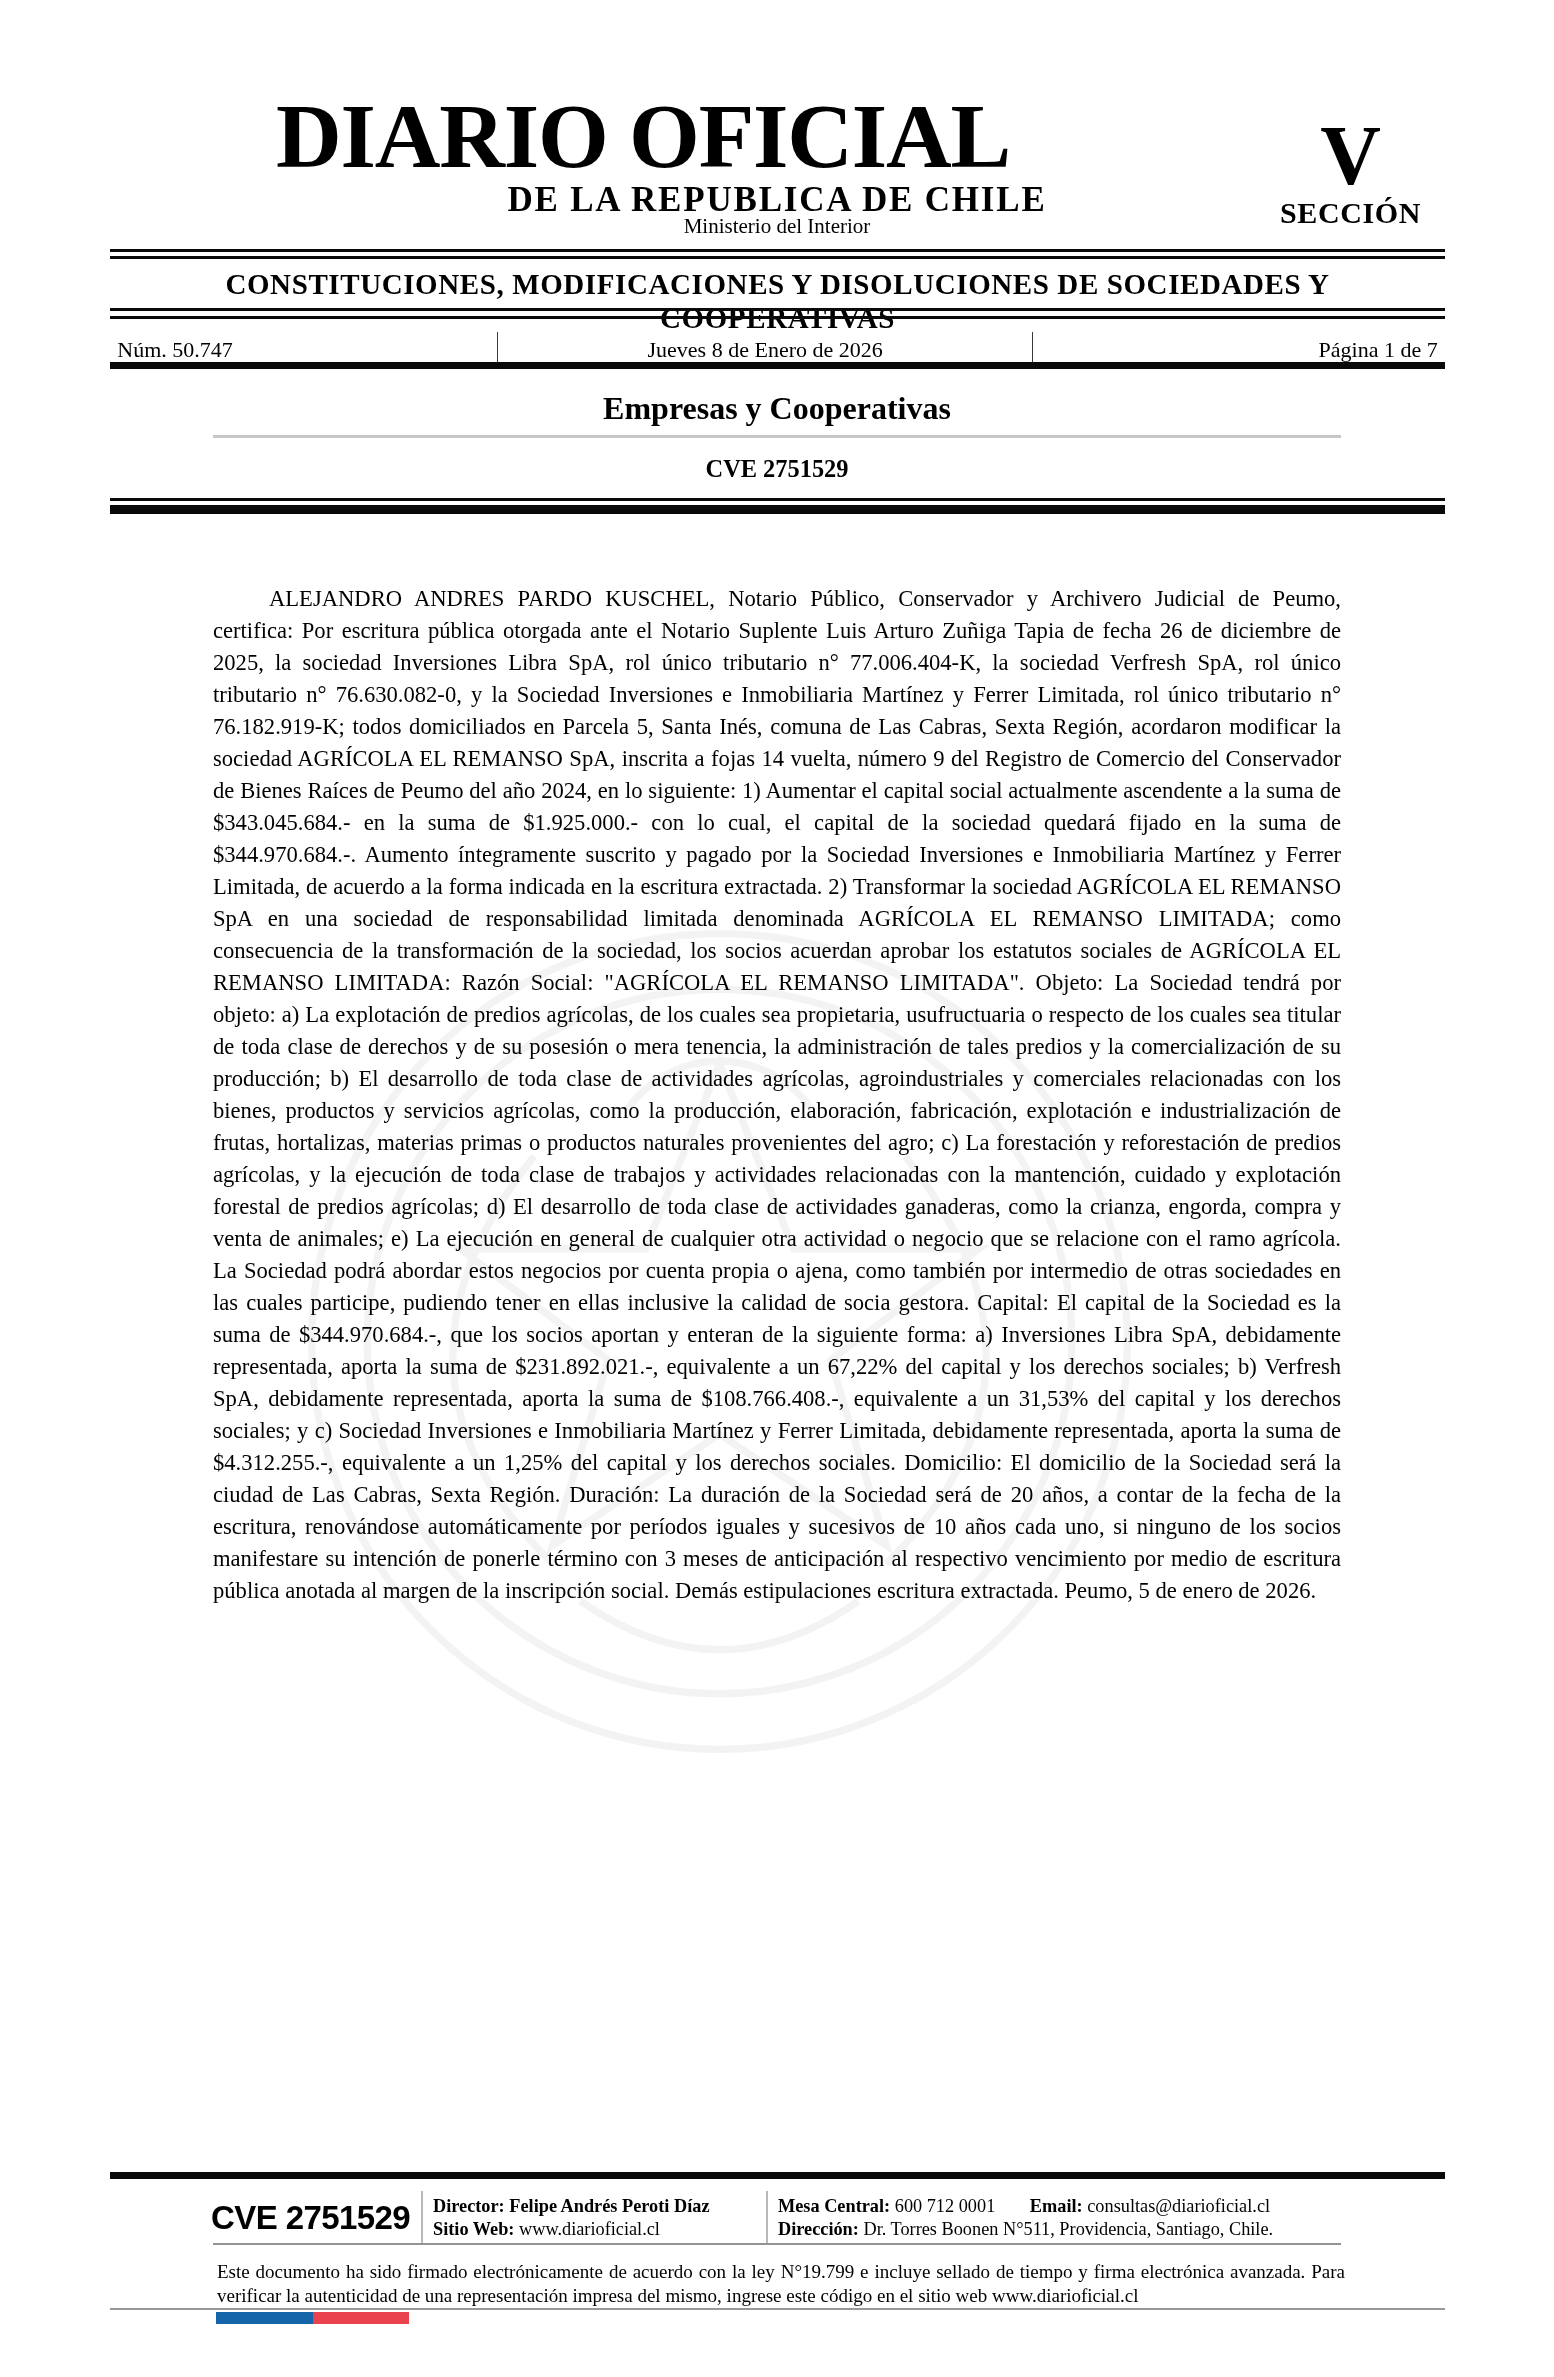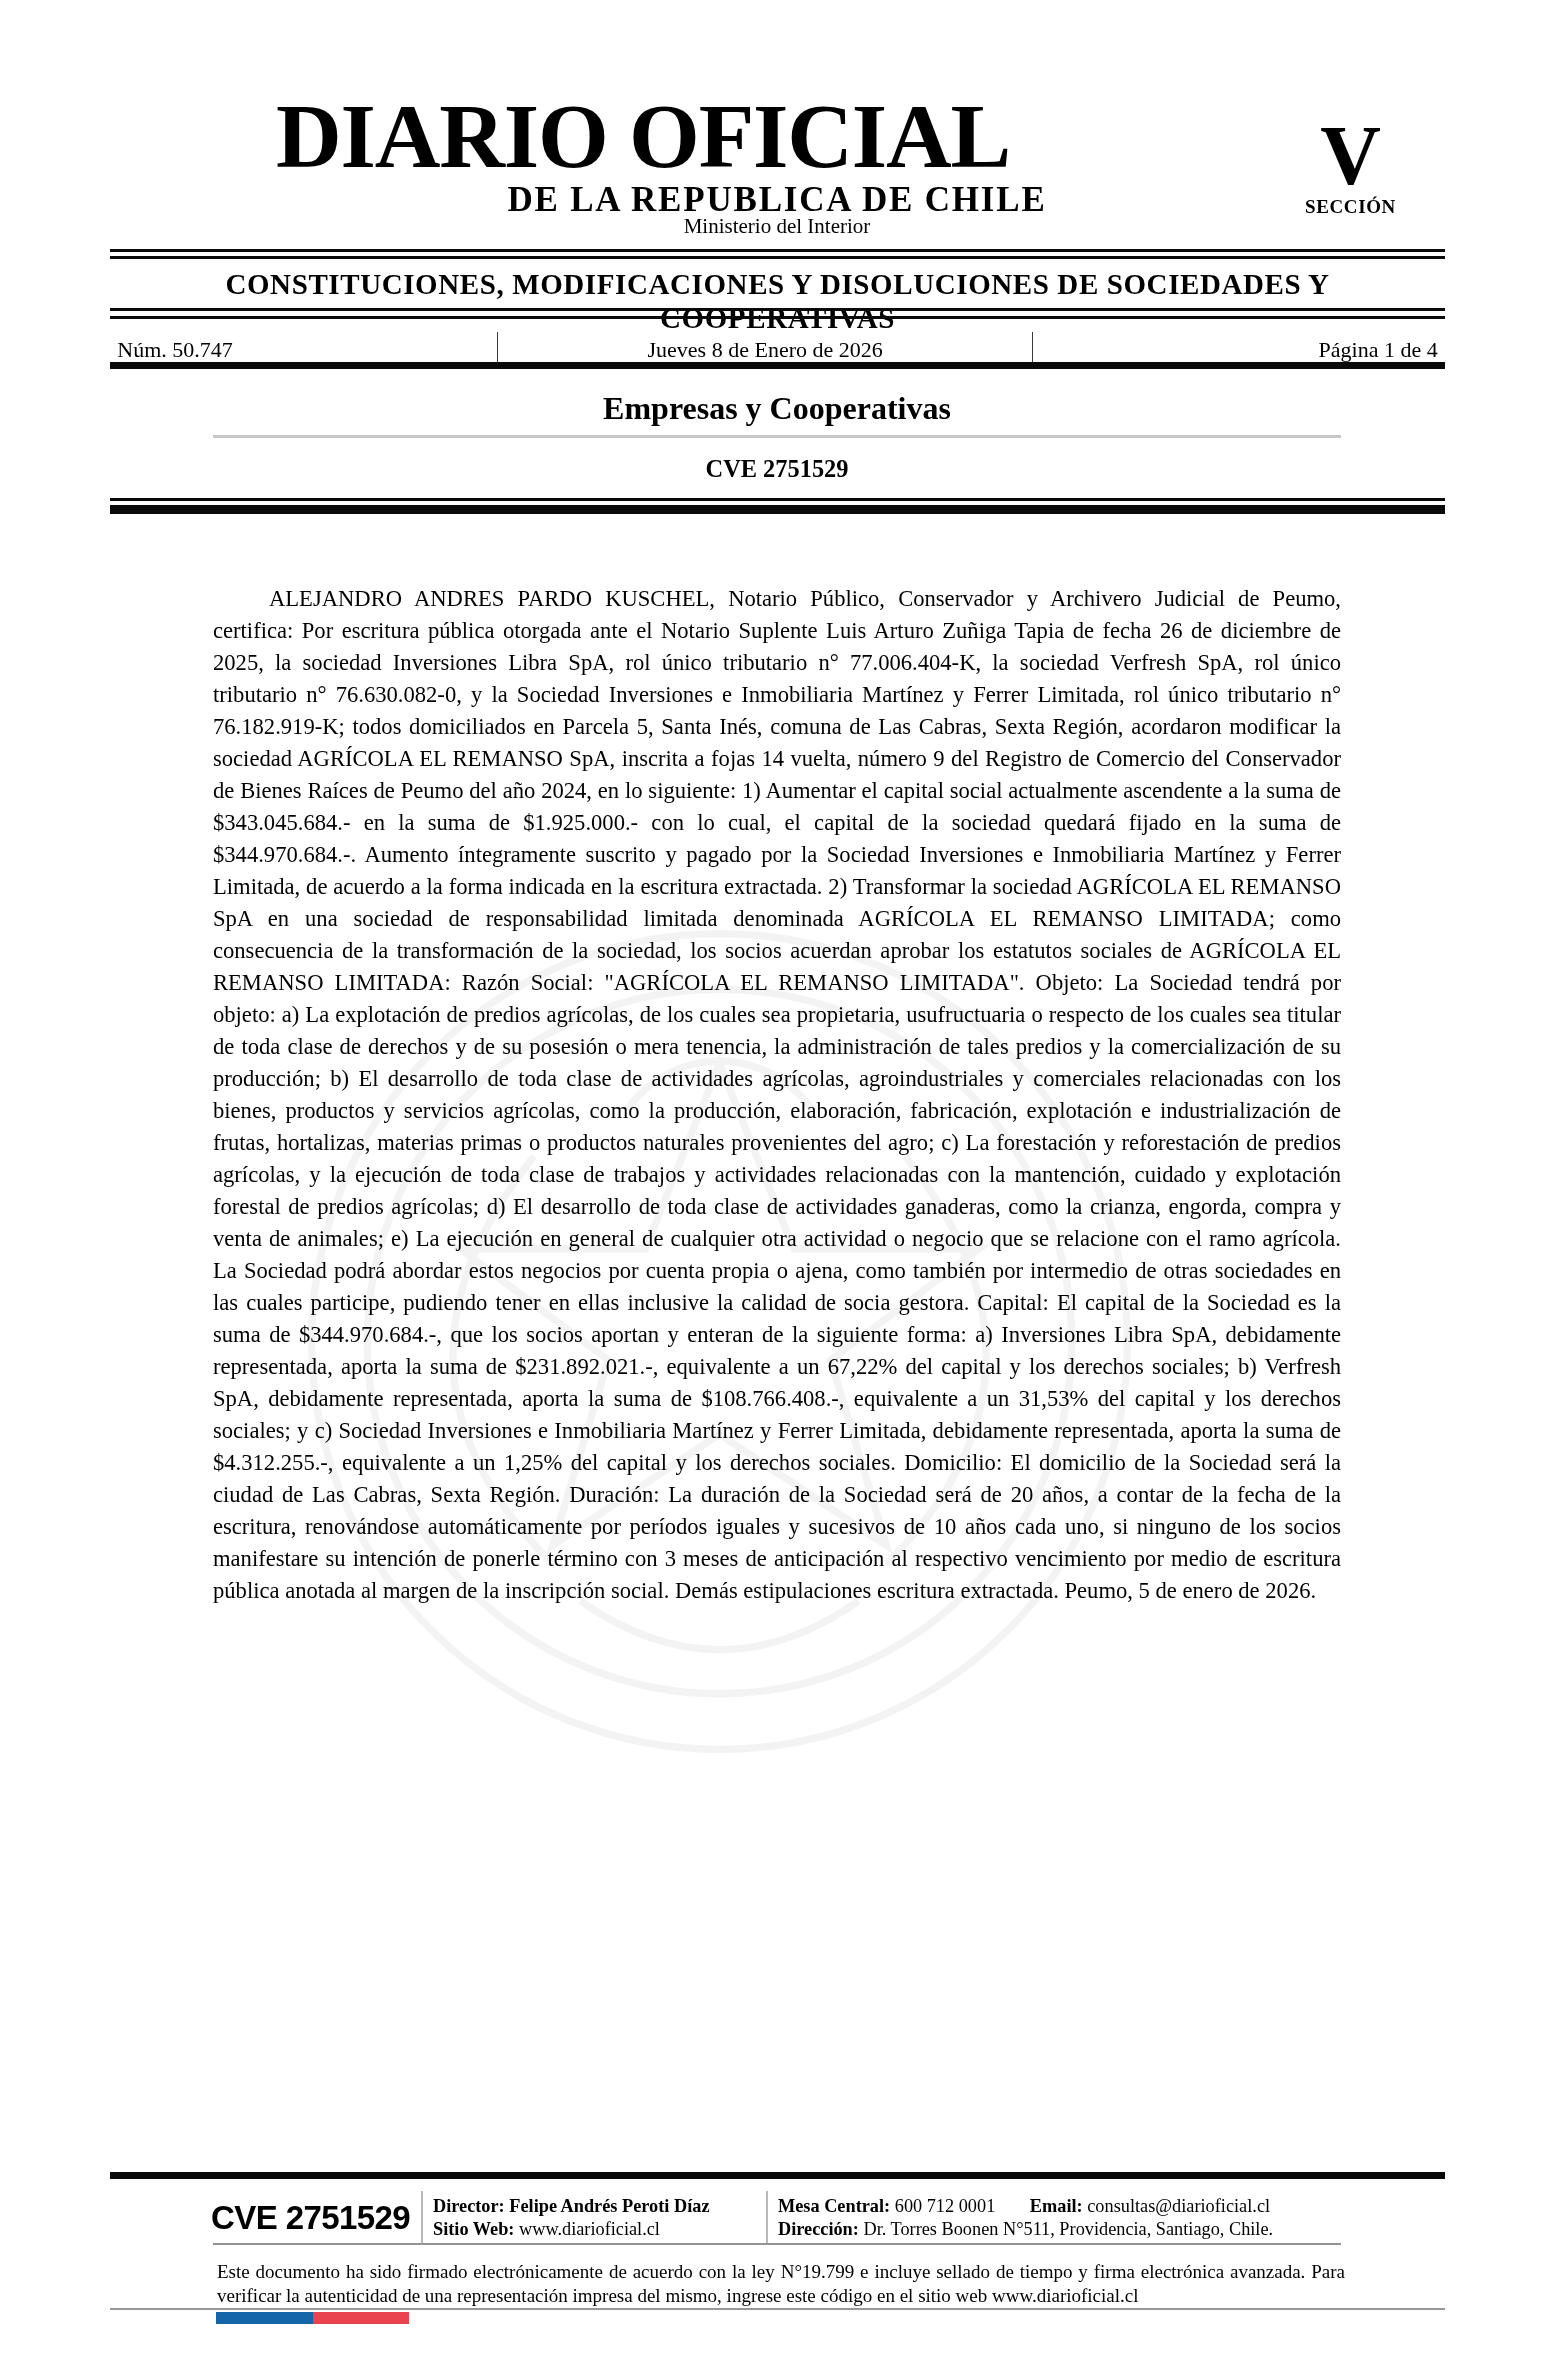--- a/index.html
+++ b/index.html
@@ -27,21 +27,21 @@
     line-height:35px;text-align:center;
   }
   .masthead-ministry{
     top:215px;left:0;width:1554px;
     font-size:21px;line-height:23px;text-align:center;
   }
   .section-box{
     top:119px;left:1268px;width:165px;text-align:center;
   }
   .section-v{font-size:84px;font-weight:bold;line-height:73px;}
-  .section-label{font-size:19px;font-weight:bold;margin-top:3.7px;letter-spacing:0.6px;}
+  .section-label{font-size:30px;font-weight:bold;margin-top:3.7px;letter-spacing:0.6px;}
 
   
   .rule{left:110px;width:1335px;background:#0a0a0a;}
   .rule-a{top:249px;height:3px;}
   .rule-b{top:256px;height:3px;}
   .rule-c{top:308px;height:3px;}
   .rule-d{top:316px;height:3px;}
   .rule-heavy{top:362px;height:7.3px;}
   .rule-thin2{top:498px;height:3px;}
   .rule-thick2{top:505px;height:8.5px;}
@@ -127,21 +127,21 @@
   <div class="abs rule rule-b"></div>
 
   <div class="abs banner">CONSTITUCIONES, MODIFICACIONES Y DISOLUCIONES DE SOCIEDADES Y COOPERATIVAS</div>
 
   <div class="abs rule rule-c"></div>
   <div class="abs rule rule-d"></div>
 
   <div class="abs meta-row">
     <div class="meta-issue">Núm. 50.747</div>
     <div class="meta-date">Jueves 8 de Enero de 2026</div>
-    <div class="meta-page">Página 1 de 4</div>
+    <div class="meta-page">Página 1 de 7</div>
   </div>
 
   <div class="abs rule rule-heavy"></div>
 
   <div class="abs section-heading">Empresas y Cooperativas</div>
   <div class="abs divider-light"></div>
   <div class="abs cve-number">CVE 2751529</div>
 
   <div class="abs rule rule-thin2"></div>
   <div class="abs rule rule-thick2"></div>

